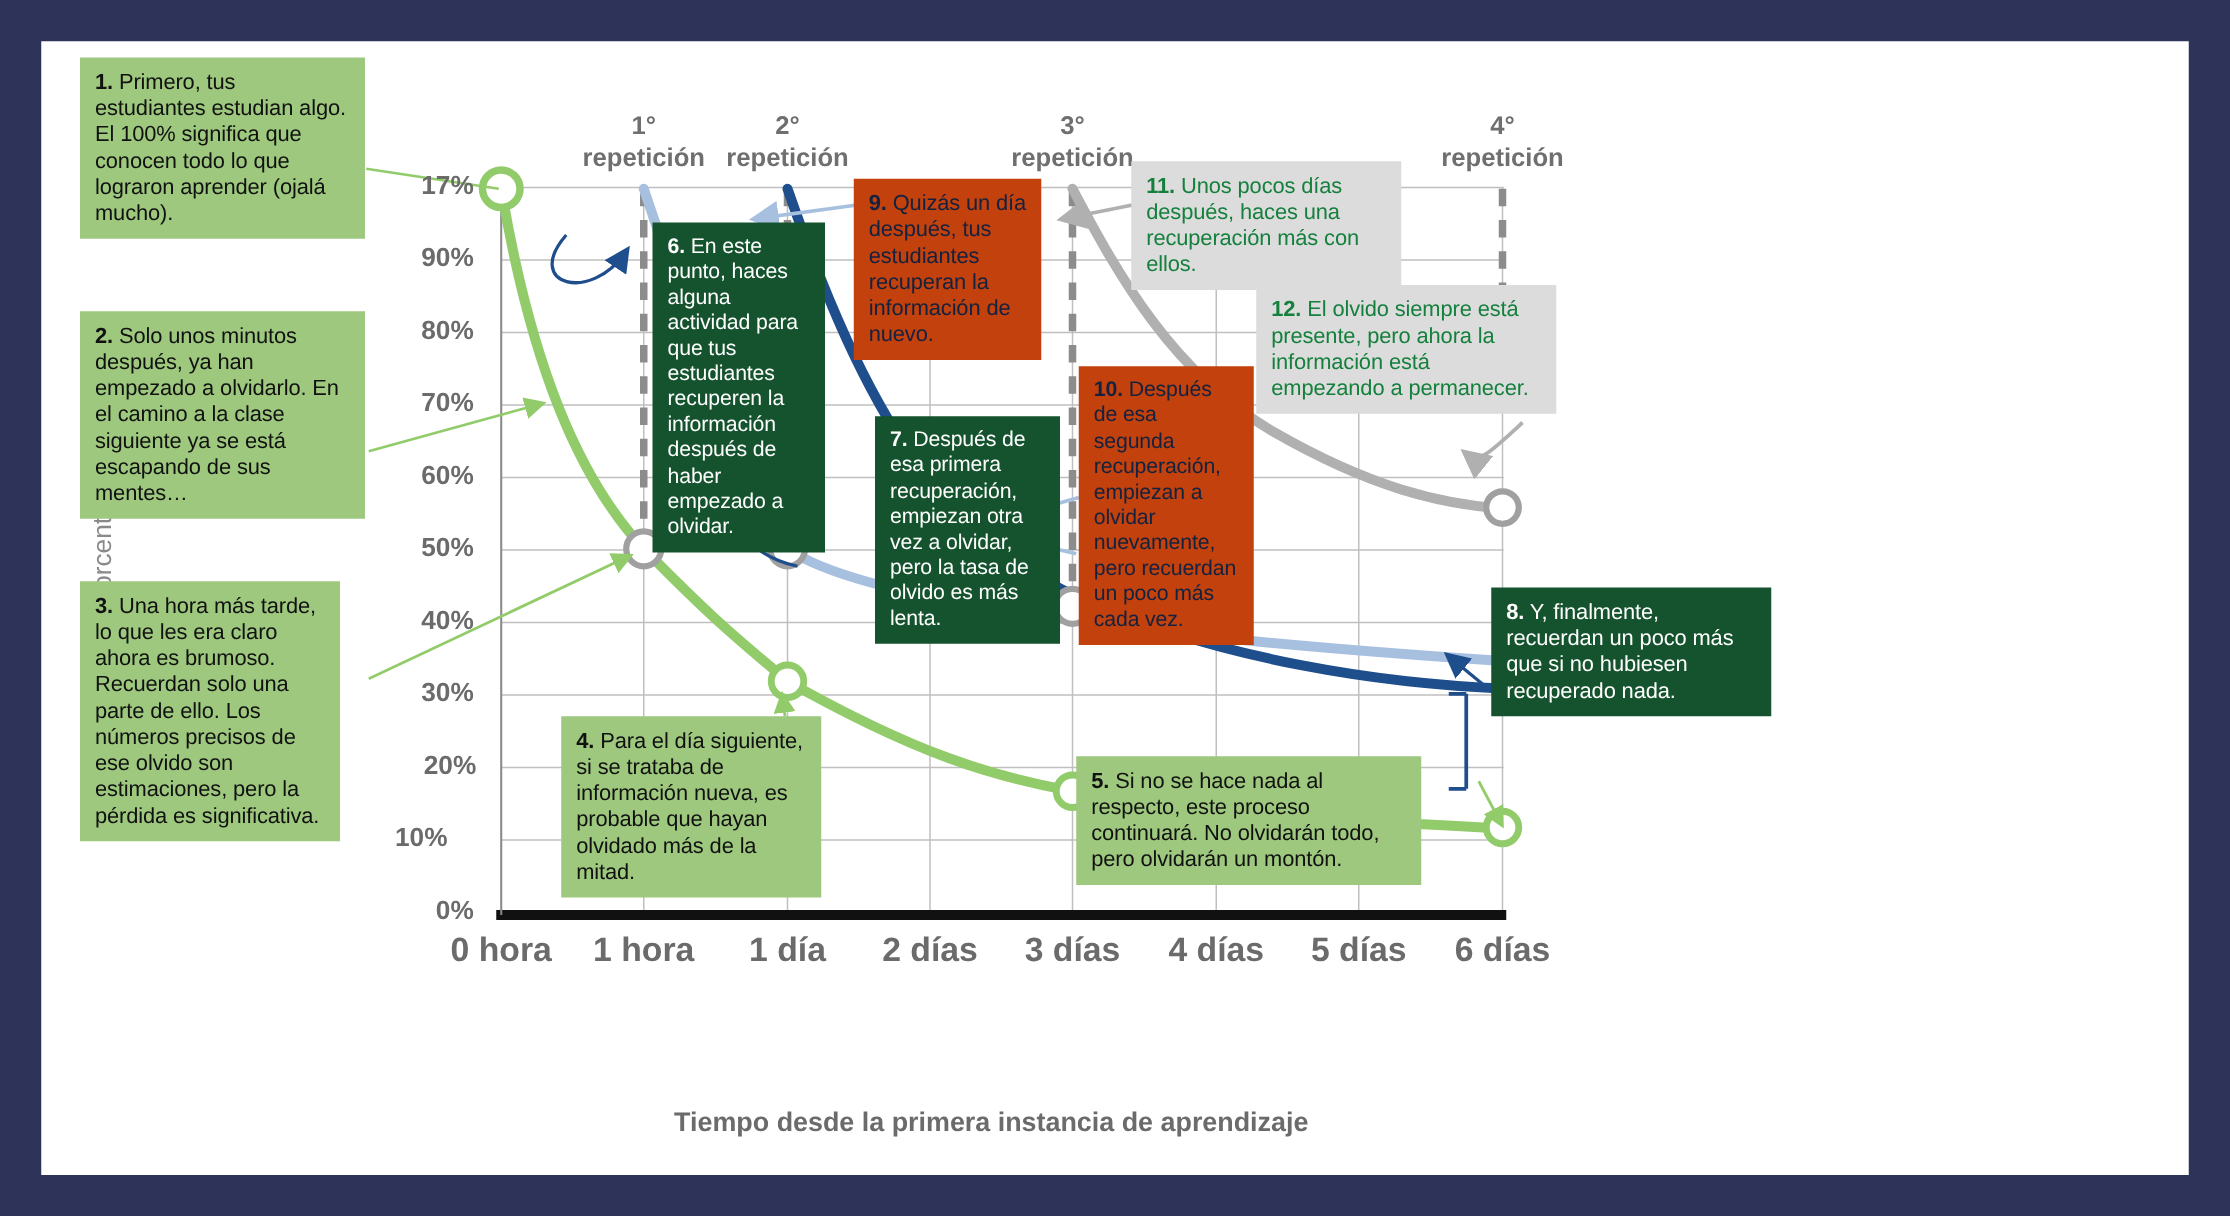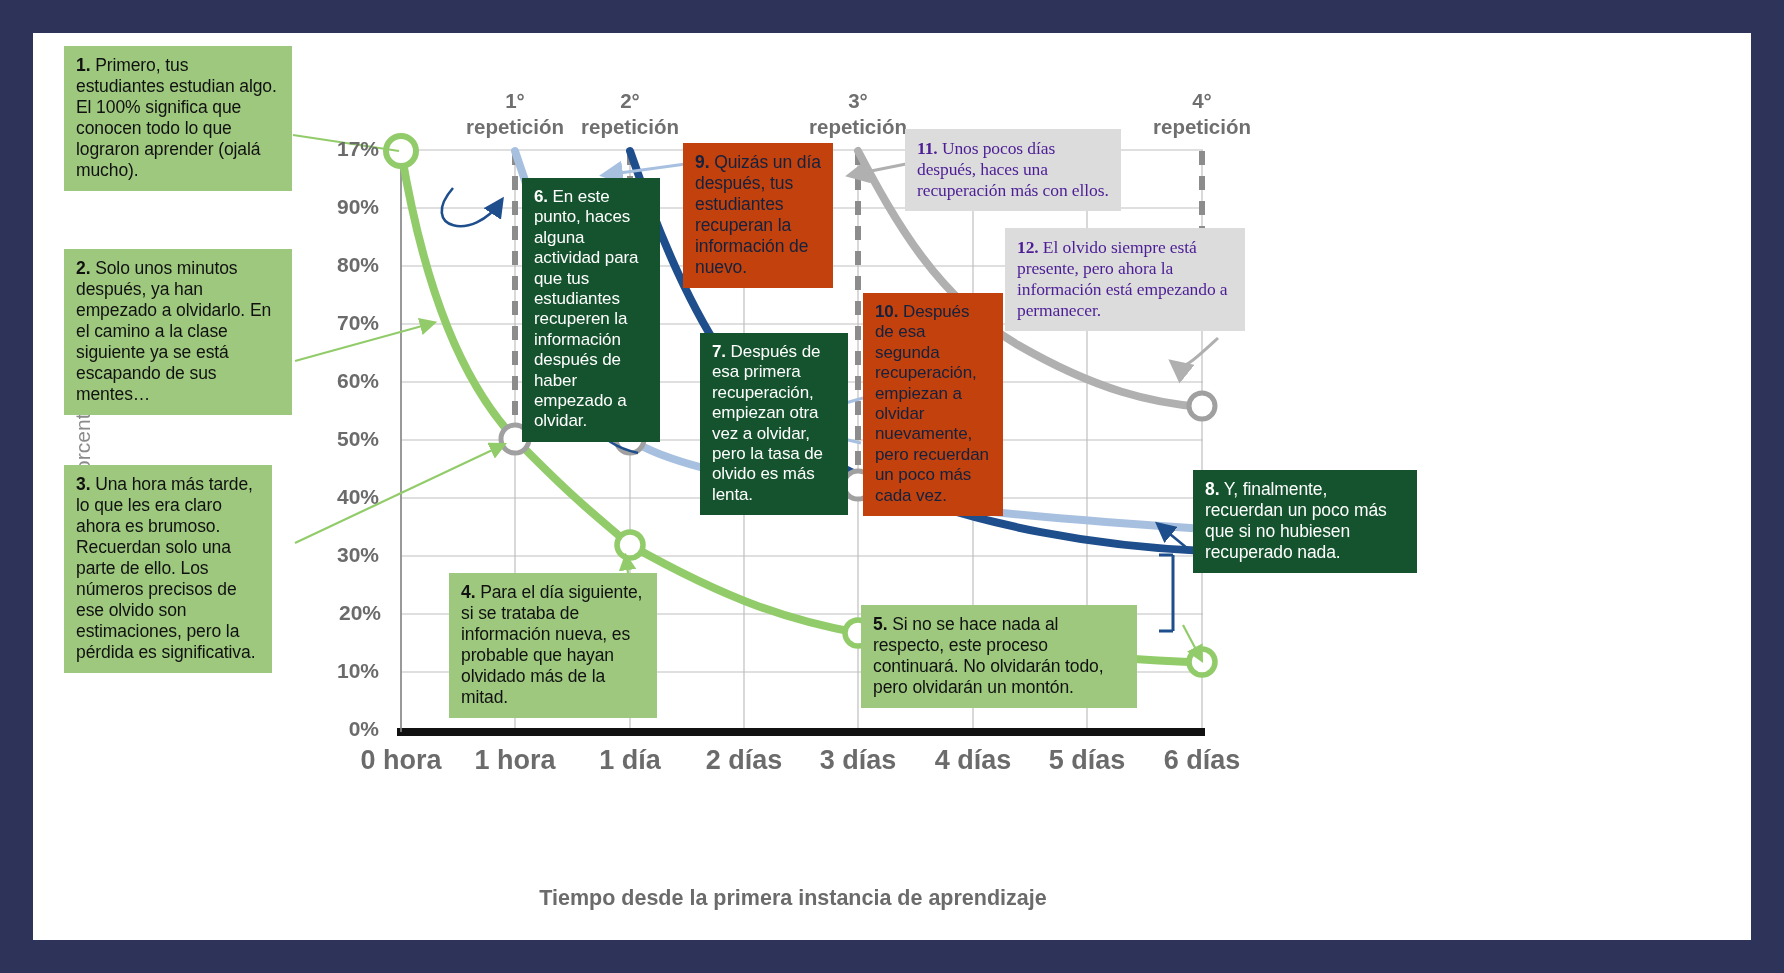--- a/index.html
+++ b/index.html
@@ -25,21 +25,21 @@
     position: absolute;
     padding: 9px 12px 10px 12px;
     line-height: 1.20;
     font-size: 17.5px;
     white-space: pre-wrap;
     letter-spacing: -0.1px;
   }
   .c-green { background: #9dc87d; color: #111111; }
   .c-navy  { background: #14532d; color: #ffffff; }
   .c-lblue { background: #c2410c; color: #14213f; }
-  .c-gray  { background: #dcdcdc; color: #4c1d95; font-family: Liberation Serif, serif; }
+  .c-gray  { background: #dcdcdc; color: #15803d; }
   .callout b { font-weight: bold; }
   .rep-label {
     position: absolute;
     color: #6f6f6f;
     font-weight: bold;
     font-size: 20.5px;
     text-align: center;
     line-height: 1.25;
   }
   .tick-y {
@@ -189,21 +189,21 @@
 
     <div class="tick-y" style="left:262px; top:104px;">17%</div>
     <div class="tick-y" style="left:262px; top:162px;">90%</div>
     <div class="tick-y" style="left:262px; top:220px;">80%</div>
     <div class="tick-y" style="left:262px; top:278px;">70%</div>
     <div class="tick-y" style="left:262px; top:336px;">60%</div>
     <div class="tick-y" style="left:262px; top:394px;">50%</div>
     <div class="tick-y" style="left:262px; top:452px;">40%</div>
     <div class="tick-y" style="left:262px; top:510px;">30%</div>
     <div class="tick-y" style="left:264px; top:568px;">20%</div>
-    <div class="tick-y" style="left:262px; top:626px;">10%</div>
+    <div class="tick-y" style="left:262px; top:626px;text-align:center;">10%</div>
     <div class="tick-y" style="left:262px; top:684px;">0%</div>
 
     <div class="tick-x" style="left:313px; top:712px;">0 hora</div>
     <div class="tick-x" style="left:427px; top:712px;">1 hora</div>
     <div class="tick-x" style="left:542px; top:712px;">1 día</div>
     <div class="tick-x" style="left:656px; top:712px;">2 días</div>
     <div class="tick-x" style="left:770px; top:712px;">3 días</div>
     <div class="tick-x" style="left:885px; top:712px;">4 días</div>
     <div class="tick-x" style="left:999px; top:712px;">5 días</div>
     <div class="tick-x" style="left:1114px; top:712px;">6 días</div>

